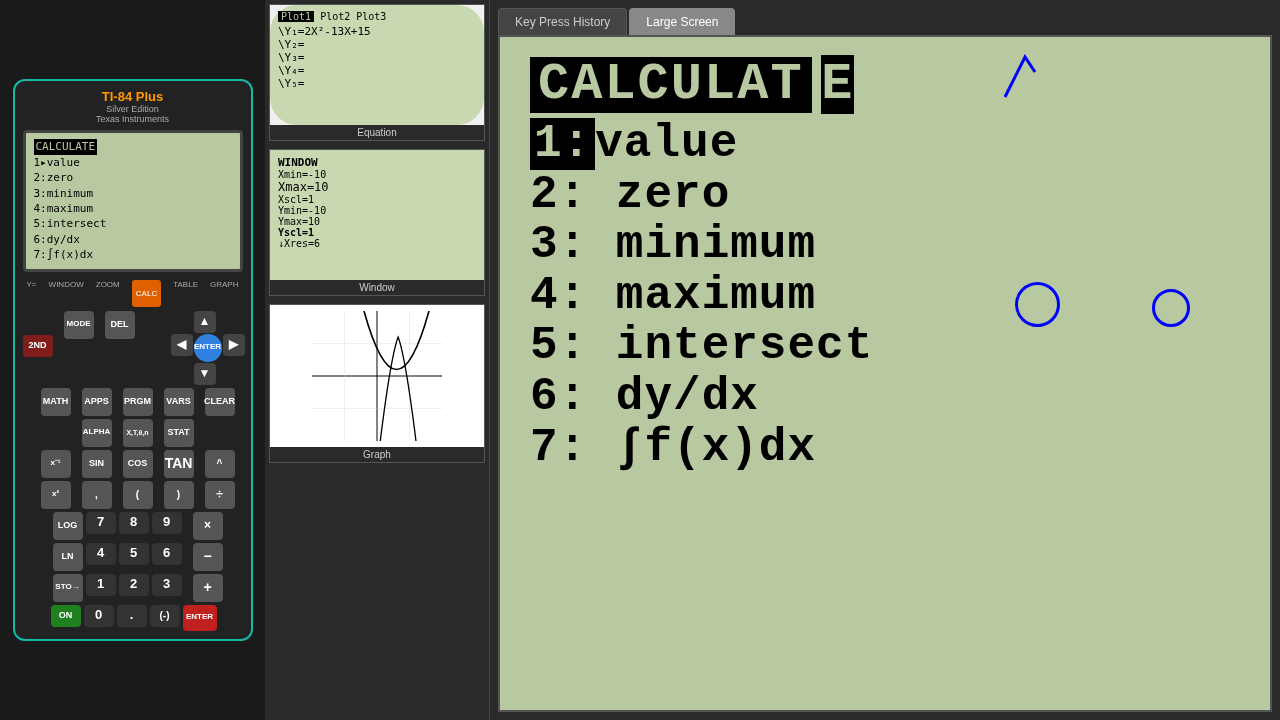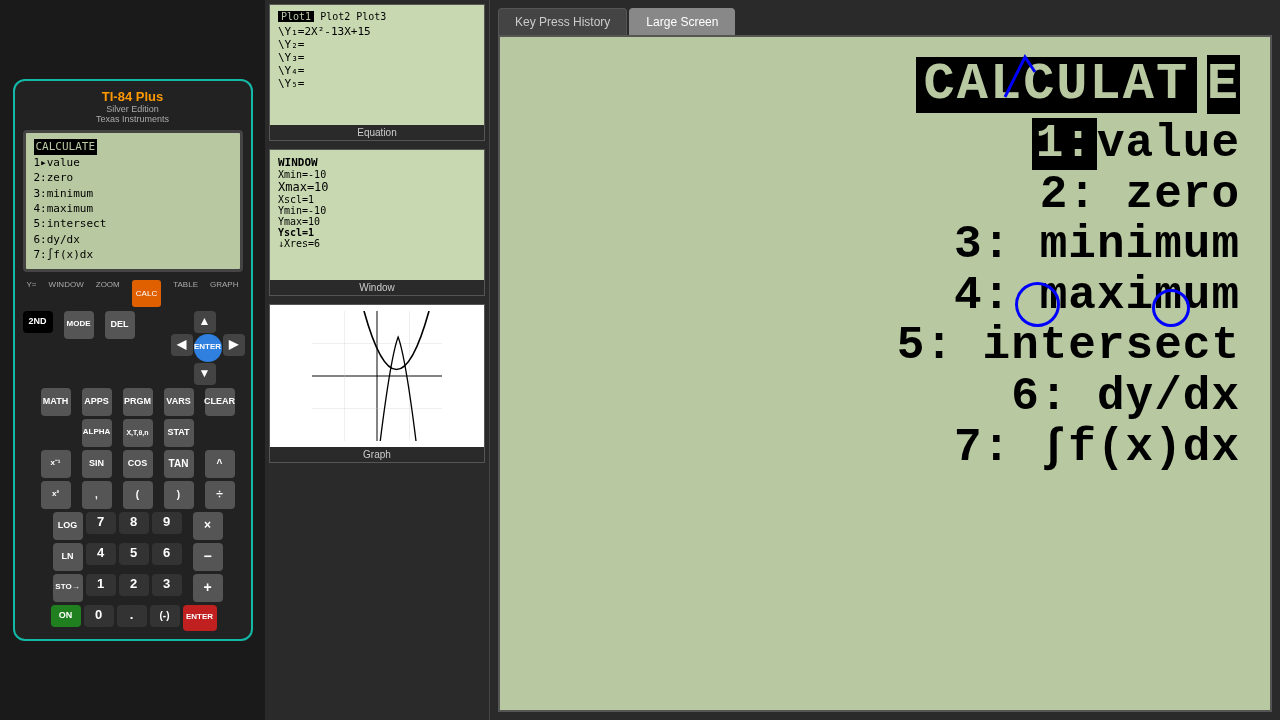--- a/index.html
+++ b/index.html
@@ -95,21 +95,21 @@
       color: #fff;
       display: flex;
       align-items: center;
       justify-content: center;
       flex-direction: column;
       line-height: 1.1;
     }
 
     .btn-gray { background: #555; width: 30px; height: 28px; margin-left: 8px; }
     .btn-dark { background: #333; width: 30px; height: 22px; }
-    .btn-blue { background: #000000; width: 30px; height: 22px; }
+    .btn-blue { background: #7f1d1d; width: 30px; height: 22px; margin-top: 24px; }
     .btn-green { background: #208020; width: 30px; height: 22px; }
     .btn-red { background: #c02020; width: 34px; height: 26px; font-size: 11px; }
     .btn-dpad-center { background: #3080e0; width: 28px; height: 28px; border-radius: 50%; }
     .btn-dpad { background: #444; width: 22px; height: 22px; font-size: 12px; }
 
     .dpad-container {
       display: grid;
       grid-template-columns: 22px 28px 22px;
       grid-template-rows: 22px 28px 22px;
       gap: 1px;
@@ -145,20 +145,21 @@
     .panel-label {
       text-align: center;
       font-size: 10px;
       color: #ccc;
       padding: 2px;
       background: #2a2a2a;
     }
 
     .equation-panel .panel-content {
       min-height: 120px;
+      border-radius: 27px;
     }
 
     .window-panel .panel-content {
       min-height: 130px;
     }
 
     .graph-panel .panel-content {
       min-height: 130px;
       background: #fff;
       display: flex;
@@ -214,21 +215,20 @@
     }
 
     .large-screen-content {
       background: #b8c8a0;
       width: 100%;
       height: 100%;
       padding: 20px 30px;
       font-family: 'Courier New', monospace;
       position: relative;
       overflow: hidden;
-      text-align: right;
     }
 
     .ls-title {
       font-size: 52px;
       font-weight: 900;
       color: #000;
       line-height: 1;
       margin-bottom: 4px;
       letter-spacing: 2px;
     }
@@ -335,21 +335,21 @@
       <div class="btn-row">
         <button class="calc-btn btn-gray" style="font-size:8px;">ALPHA</button>
         <button class="calc-btn btn-gray" style="font-size:7px;">X,T,θ,n</button>
         <button class="calc-btn btn-gray">STAT</button>
       </div>
 
       <div class="btn-row">
         <button class="calc-btn btn-gray" style="font-size:8px;">x⁻¹</button>
         <button class="calc-btn btn-gray" style="font-size:9px;">SIN</button>
         <button class="calc-btn btn-gray" style="font-size:9px;">COS</button>
-        <button class="calc-btn btn-gray" style="font-size:10px;">TAN</button>
+        <button class="calc-btn btn-gray" style="font-size:14px;">TAN</button>
         <button class="calc-btn btn-gray" style="font-size:10px;">^</button>
       </div>
 
       <div class="btn-row">
         <button class="calc-btn btn-gray" style="font-size:8px;">x²</button>
         <button class="calc-btn btn-gray" style="font-size:10px;">,</button>
         <button class="calc-btn btn-gray" style="font-size:10px;">(</button>
         <button class="calc-btn btn-gray" style="font-size:10px;">)</button>
         <button class="calc-btn btn-gray" style="font-size:12px;">÷</button>
       </div>

